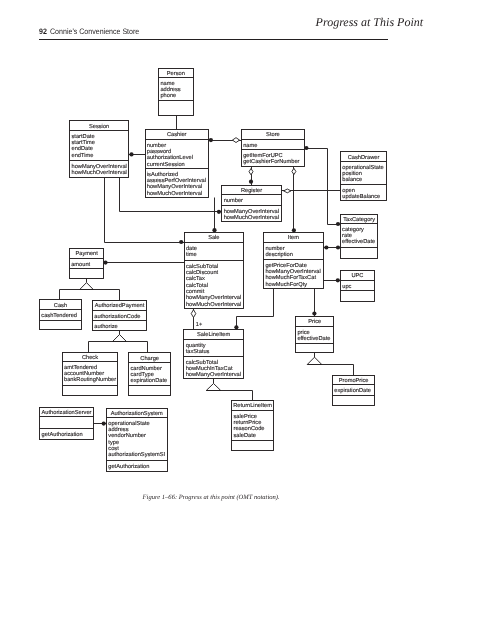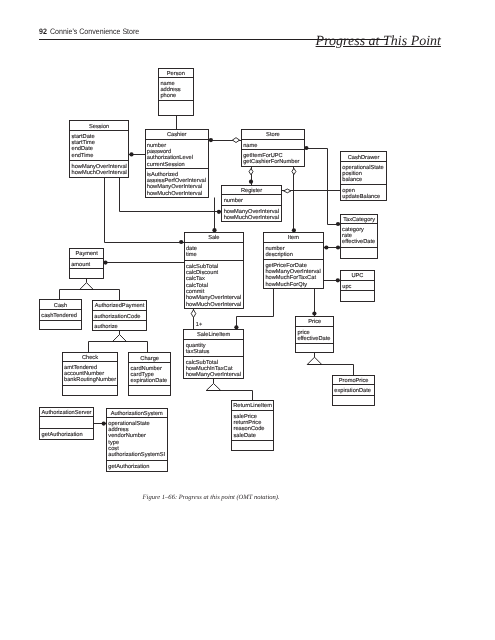--- a/index.html
+++ b/index.html
@@ -6,22 +6,22 @@
   html,body{margin:0;padding:0;background:#ffffff;}
   body{width:495px;height:640px;overflow:hidden;
        font-family:"Liberation Sans",sans-serif;
        -webkit-font-smoothing:antialiased;text-rendering:geometricPrecision;}
   #page{position:relative;width:495px;height:640px;background:#ffffff;}
   .hdr{position:absolute;white-space:nowrap;color:#231f20;}
   #hdr-folio{left:38.5px;top:27.3px;font-size:7.9px;font-weight:bold;
              transform:scaleX(.9);transform-origin:0 0;}
   #hdr-left{left:49.5px;top:27.3px;font-size:7.9px;
             transform:scaleX(.895);transform-origin:0 0;}
-  #hdr-right{left:315.6px;top:34px;font-size:14px;font-style:italic;
-             font-family:"Liberation Serif",serif;text-decoration:underline;}
+  #hdr-right{left:315.6px;top:15px;font-size:12px;font-style:italic;
+             font-family:"Liberation Serif",serif;}
   #hdr-rule{position:absolute;left:38.7px;top:38.5px;width:349.3px;height:1.4px;
             background:#231f20;}
   #caption{position:absolute;left:142.6px;top:493.6px;white-space:nowrap;
            font-family:"Liberation Serif",serif;font-style:italic;font-size:6.55px;
            color:#231f20;}
   #diagram{position:absolute;left:0;top:0;}
   #diagram text{font-family:"Liberation Sans",sans-serif;fill:#231f20;
                 stroke:#231f20;stroke-width:.13;paint-order:stroke fill;}
   .cls-name{font-size:5.7px;}
   .cls-row{font-size:5.7px;}

